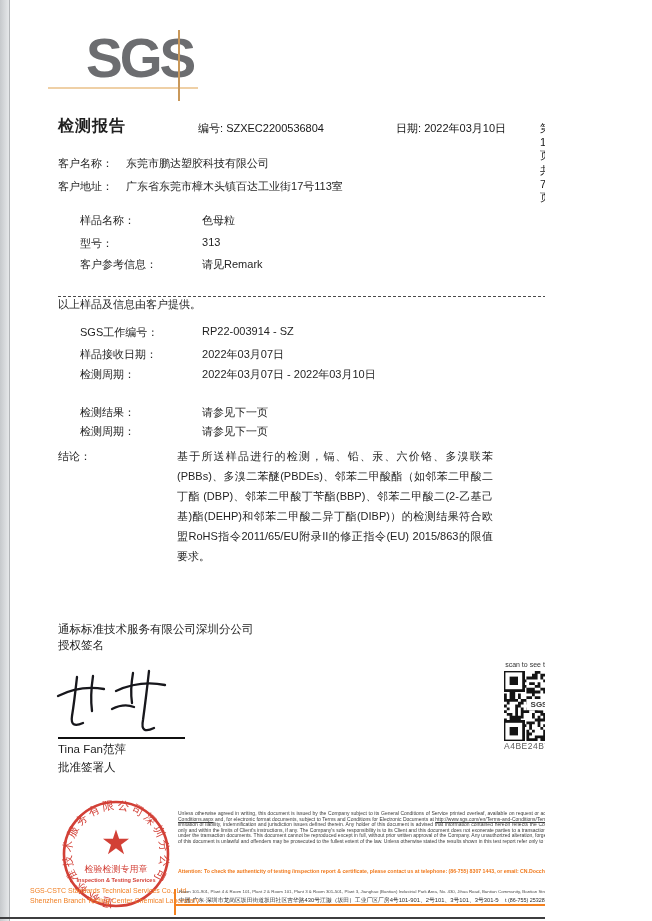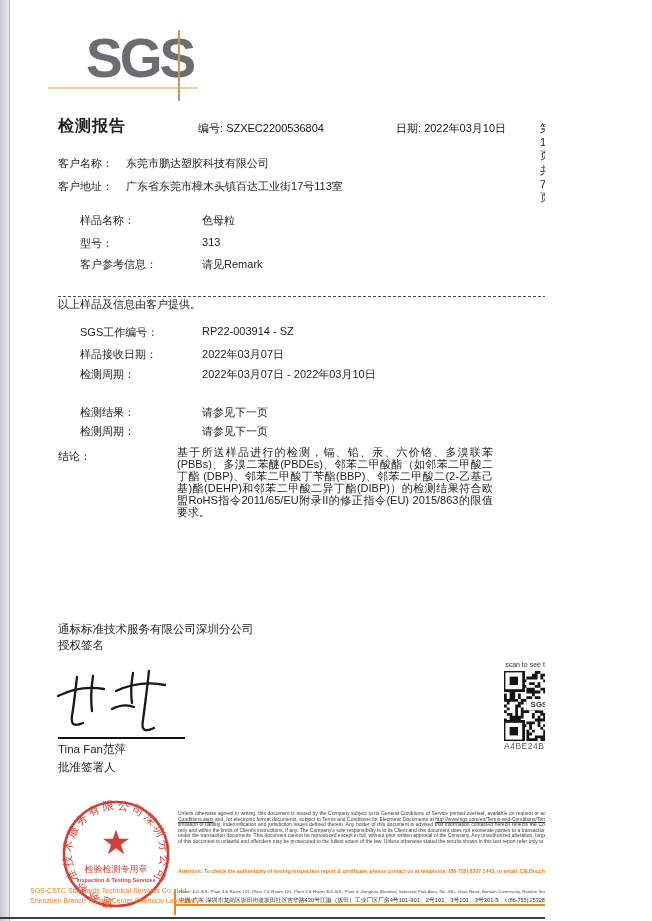--- a/index.html
+++ b/index.html
@@ -24,21 +24,21 @@
   
   .row{position:absolute;left:58px;font-size:11px;white-space:nowrap;}
   .row .lab{display:inline-block;vertical-align:top;}
   .row.a .lab{width:65px;}
   .row.b .lab{width:119px;margin-left:22px;}
   .note-line{left:58px;top:276px;font-size:11px;margin-top:21px;}
   .dash{left:58px;top:296px;width:589px;height:1px;
     background:repeating-linear-gradient(90deg,#4a4a4a 0 3px,transparent 3px 5px);}
   
   .concl-label{left:58px;top:449px;font-size:11px;}
-  .concl-text{left:177px;top:446px;width:316px;font-size:11px;line-height:12px;text-align:justify;}
+  .concl-text{left:177px;top:446px;width:316px;font-size:11px;line-height:20px;text-align:justify;}
   
   .signer-company{left:58px;top:622px;font-size:11.5px;}
   .signer-auth{left:58px;top:638px;font-size:11.5px;}
   .sig-svg{left:52px;top:666px;}
   .sig-line{left:58px;top:737px;width:127px;height:2px;background:#101010;}
   .signer-name{left:58px;top:742px;font-size:11.5px;}
   .signer-role{left:58px;top:760px;font-size:11.5px;}
   
   .qr-caption{left:494px;top:661px;width:90px;font-size:7px;color:#333;text-align:center;}
   .qr-box{left:504px;top:671px;width:70px;height:70px;}

